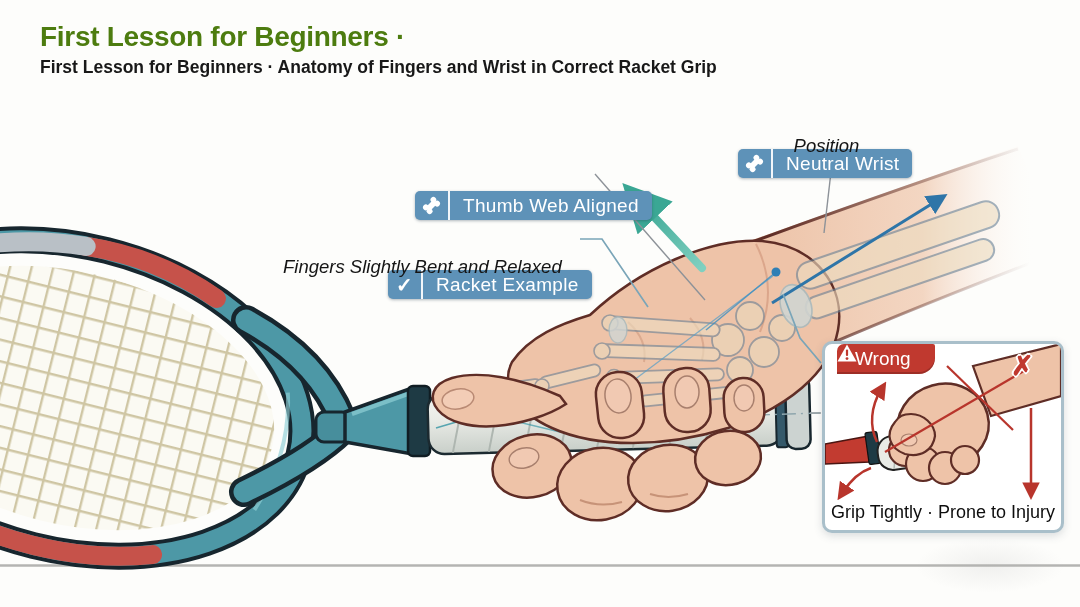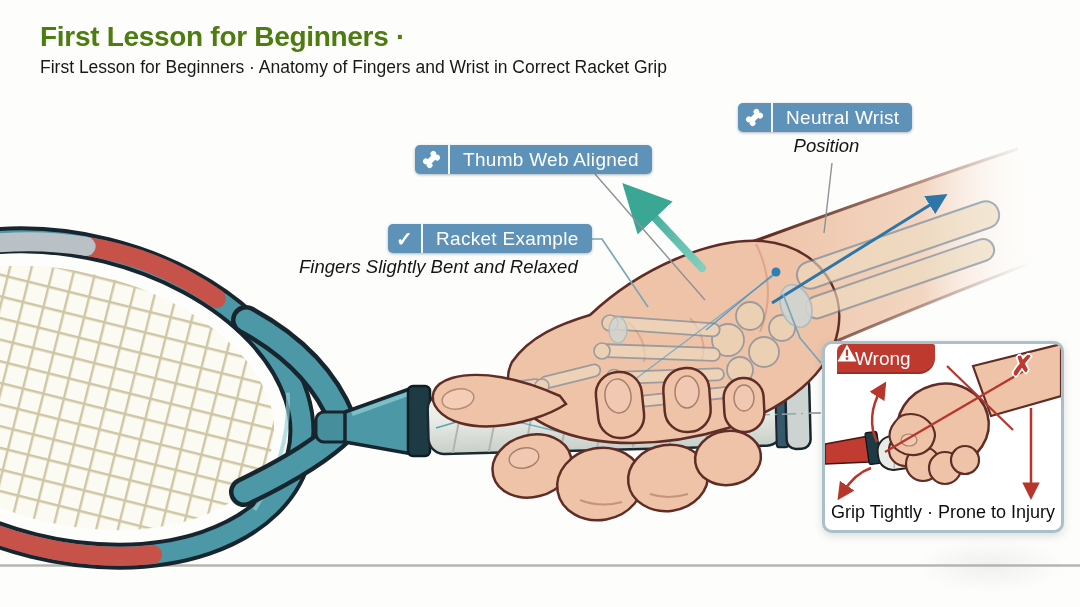--- a/index.html
+++ b/index.html
@@ -8,36 +8,36 @@
     --ground-gray:#b4b4b2;
   }
   html,body{margin:0;padding:0;}
   body{width:1080px;height:607px;background:#fdfdfb;overflow:hidden;
        font-family:"Liberation Sans",sans-serif;color:var(--text-dark);}
   .stage{position:relative;width:1080px;height:607px;}
   svg.scene{position:absolute;left:0;top:0;z-index:1;}
 
   header{position:absolute;left:40px;top:20px;z-index:4;}
   h1{margin:0;font-size:28px;font-weight:700;letter-spacing:-.3px;color:#4d7c0f;line-height:1.2;}
-  .subtitle{margin-top:3px;font-size:17.5px;font-weight:400;color:#181818;}
+  .subtitle{margin-top:3px;font-size:17.5px;font-weight:700;color:#181818;}
 
   .chip{position:absolute;z-index:4;display:flex;align-items:stretch;height:29px;
         background:var(--label-blue);border-radius:5px;color:#fff;
-        box-shadow:0 1px 3px rgba(30,50,70,.35);}
+        box-shadow:0 1px 3px rgba(30,50,70,.35);margin-top:46px;}
   .chip .icon-cell{display:flex;align-items:center;justify-content:center;width:33px;
         border-right:2px solid rgba(255,255,255,.92);}
   .chip .chip-text{display:flex;align-items:center;padding:0 13px;font-size:19px;
         letter-spacing:.3px;white-space:nowrap;}
   .check-glyph{font-size:20px;font-weight:700;line-height:1;}
   .sub-label{position:absolute;z-index:4;font-size:18.5px;color:#151515;white-space:nowrap;font-style:italic;}
   #chip-thumb-web{left:415px;top:145px;}
   #chip-neutral-wrist{left:738px;top:103px;}
   #sub-neutral{left:738px;top:135px;width:177px;text-align:center;}
   #chip-wrong-example{left:388px;top:224px;}
-  #sub-wrong{left:283px;top:256px;margin-left:16px;}
+  #sub-wrong{left:283px;top:256px;}
 
   .inset{position:absolute;left:822px;top:341px;width:242px;height:192px;z-index:3;
          background:#fff;border:3px solid #a9bfca;border-radius:10px;overflow:hidden;
          box-shadow:0 3px 8px rgba(60,80,95,.18);box-sizing:border-box;}
   .inset svg{position:absolute;left:0;top:0;}
   .ribbon{position:absolute;left:12px;top:0;height:30px;display:flex;align-items:center;gap:7px;
           padding:0 24px 0 18px;background:var(--warning-red);color:#fff;font-size:19px;
           border-radius:7px 2px 16px 0;box-shadow:inset 0 -2px 0 rgba(0,0,0,.18);z-index:2;}
   .inset-caption{position:absolute;left:0;right:0;bottom:7px;text-align:center;
           font-size:18px;color:#0e0e0e;z-index:2;}

